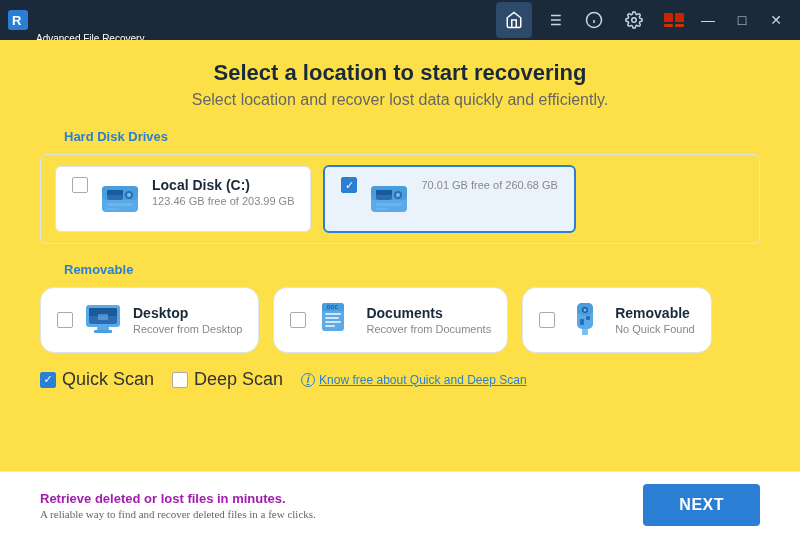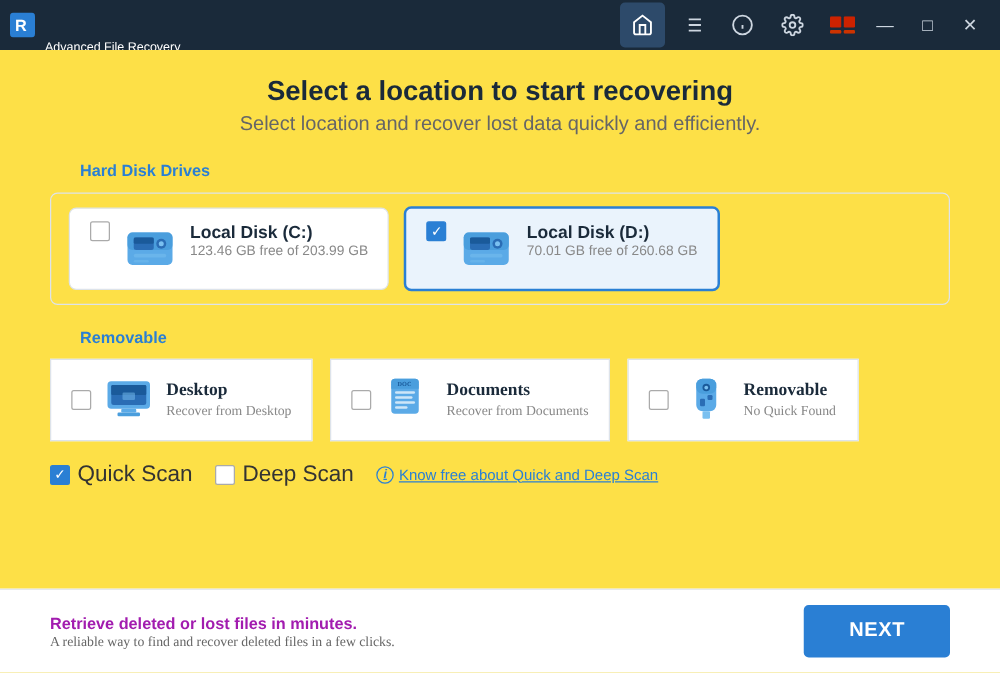--- a/index.html
+++ b/index.html
@@ -178,26 +178,25 @@
     }
     .location-cards {
       display: flex;
       gap: 14px;
     }
     .location-card {
       display: flex;
       align-items: center;
       gap: 10px;
       border: 1px solid #dde3ea;
-      border-radius: 0;
+      border-radius: 14px;
       padding: 12px 16px;
       min-width: 185px;
       cursor: pointer;
       background: #fff;
-      font-family: Liberation Serif, serif;
     }
     .loc-checkbox {
       width: 16px;
       height: 16px;
       border: 1px solid #aaa;
       border-radius: 2px;
       display: flex;
       align-items: center;
       justify-content: center;
       font-size: 11px;
@@ -418,21 +417,20 @@
             <rect x="3" y="8" width="36" height="14" rx="4" fill="#4a9edd"></rect>
             <rect x="8" y="12" width="16" height="10" rx="2" fill="#2a6db5"></rect>
             <rect x="8" y="12" width="16" height="5" rx="1" fill="#1a5a9a"></rect>
             <circle cx="30" cy="17" r="4" fill="#2a6db5"></circle>
             <circle cx="30" cy="17" r="2" fill="#7ac0f0"></circle>
             <rect x="8" y="25" width="26" height="3" rx="1.5" fill="#7ac0f0" opacity="0.5"></rect>
             <rect x="8" y="30" width="12" height="2" rx="1" fill="#7ac0f0" opacity="0.4"></rect>
           </svg>
         </div>
         <div class="drive-info">
-          <div class="drive-name">Local Disk (D:)</div>
           <div class="drive-space">70.01 GB free of 260.68 GB</div>
         </div>
       </div>
     </div>
   </div>
 
   <div class="location-section">
     <div class="section-label">Removable</div>
     <div class="location-cards">
 

